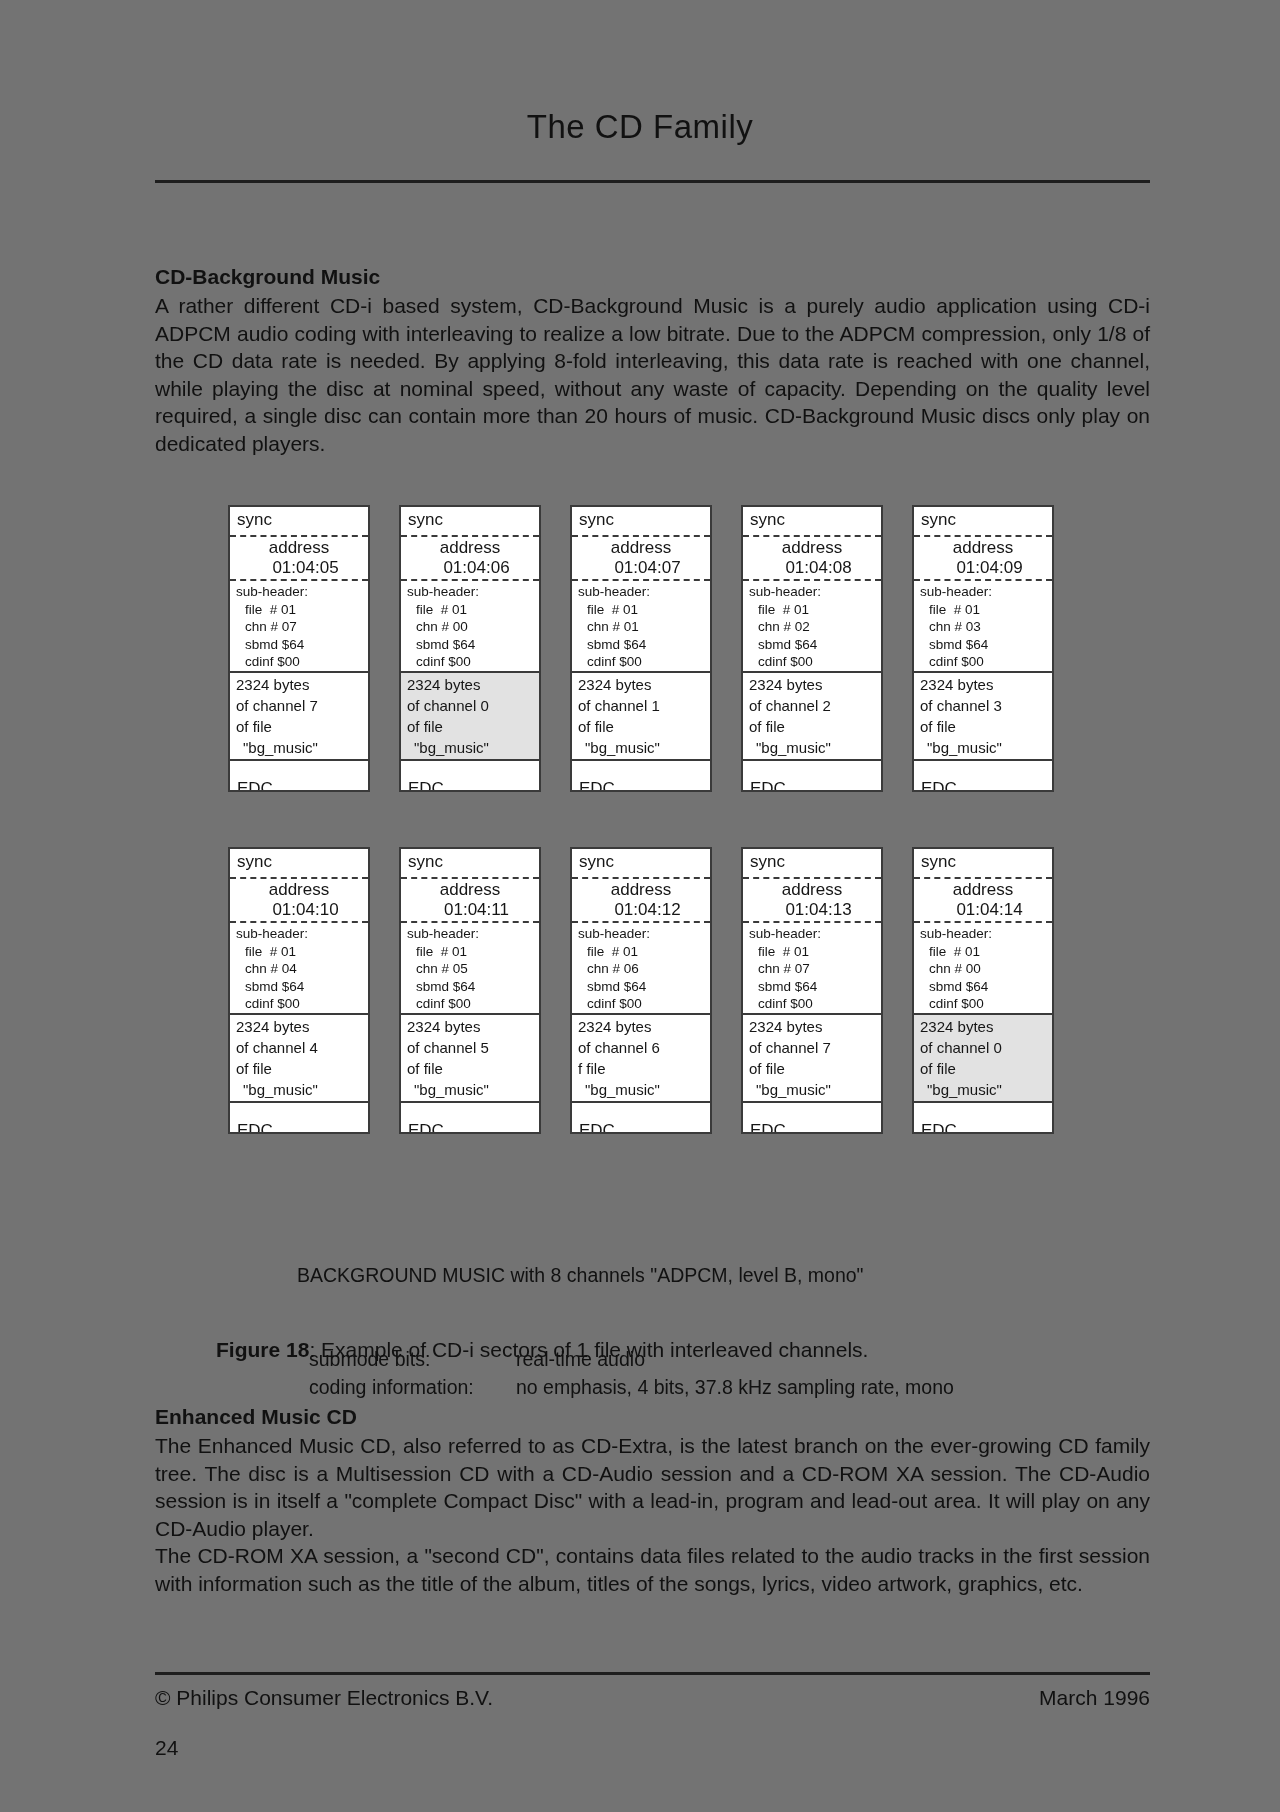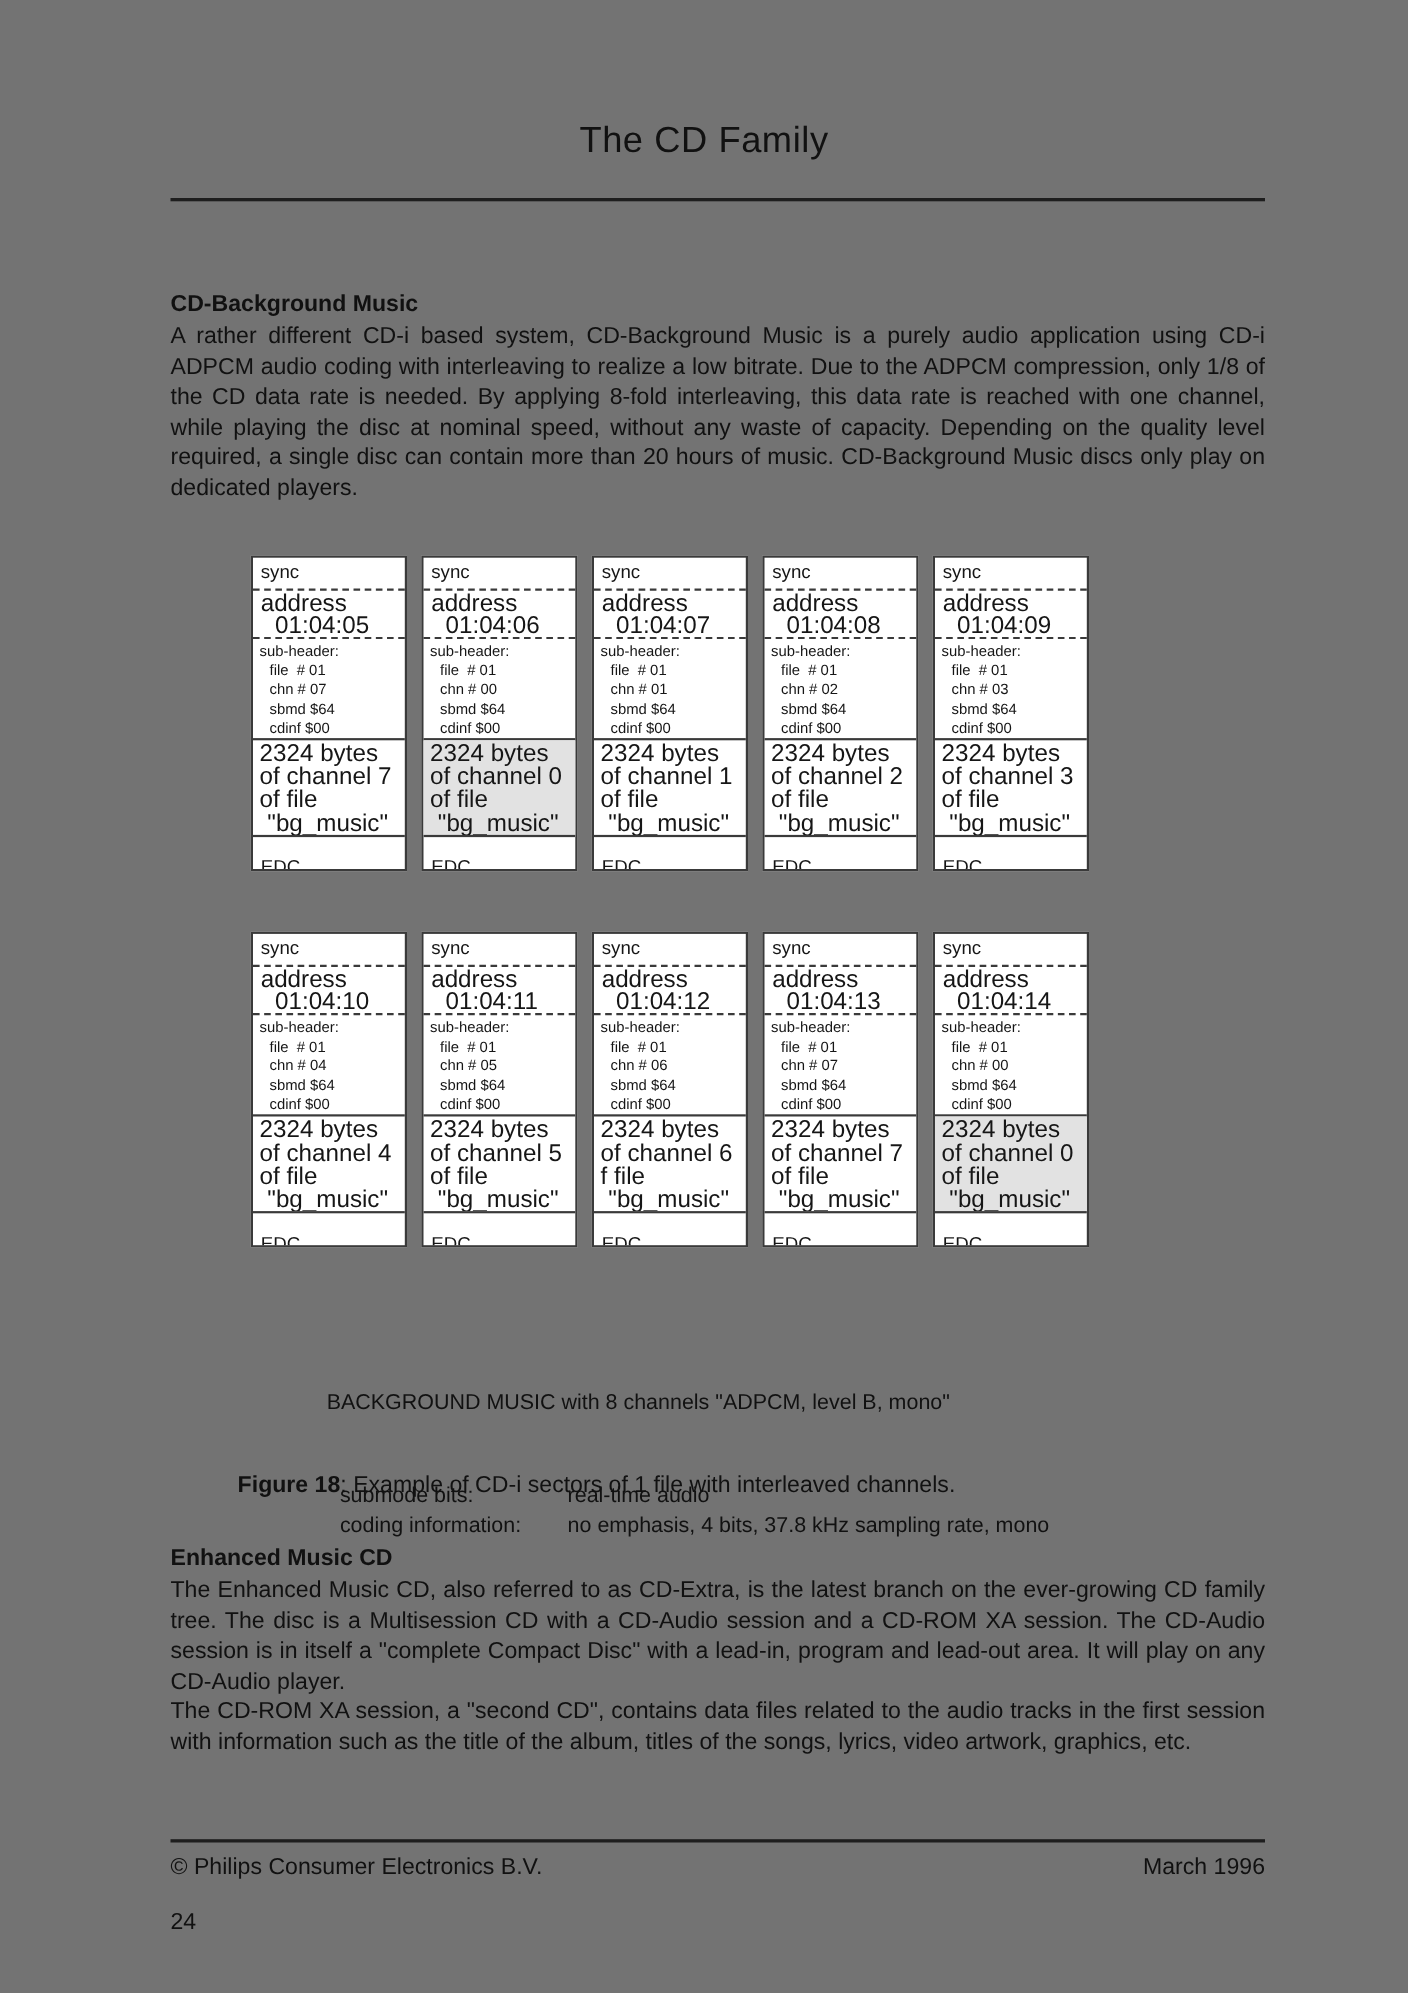--- a/index.html
+++ b/index.html
@@ -42,58 +42,59 @@
     margin: 0;
     font-size: 21px;
     line-height: 27.5px;
     text-align: justify;
   }
   
   .fig-row {
     position: absolute;
     left: 228px;
     display: flex;
-    gap: 13px;
+    gap: 29px;
   }
   .fig-row-1 { top: 505px; }
   .fig-row-2 { top: 847px; }
   .sector-box {
     width: 142px;
     box-sizing: border-box;
     border: 2px solid var(--line);
     background: #fff;
     color: #161616;
   }
   .sector-box > div { box-sizing: border-box; white-space: pre; overflow: hidden; }
   .sb-sync {
     height: 30px;
     padding: 3px 7px 0 7px;
     font-size: 17px;
     border-bottom: 2px dashed var(--line);
   }
   .sb-addr {
     height: 44px;
     padding: 1px 7px 0 7px;
-    font-size: 22px;
+    font-size: 17px;
     line-height: 20px;
     border-bottom: 2px dashed var(--line);
+    text-align: center;
   }
   .addr-val { padding-left: 13px; }
   .sb-subh {
     height: 92px;
     padding: 2px 5px 0 6px;
     font-size: 13.5px;
     line-height: 17.5px;
     border-bottom: 2px solid var(--line);
   }
   .subh-line.indent { padding-left: 9px; }
   .sb-data {
     height: 88px;
     padding: 1px 6px 0 6px;
-    font-size: 22px;
+    font-size: 15px;
     line-height: 21px;
     border-bottom: 2px solid var(--line);
   }
   .sb-data.highlight { background: var(--hl); }
   .data-line.indent { padding-left: 7px; }
   .sb-edc {
     height: 29px;
     padding: 18px 7px 0 7px;
     font-size: 17px;
   }

